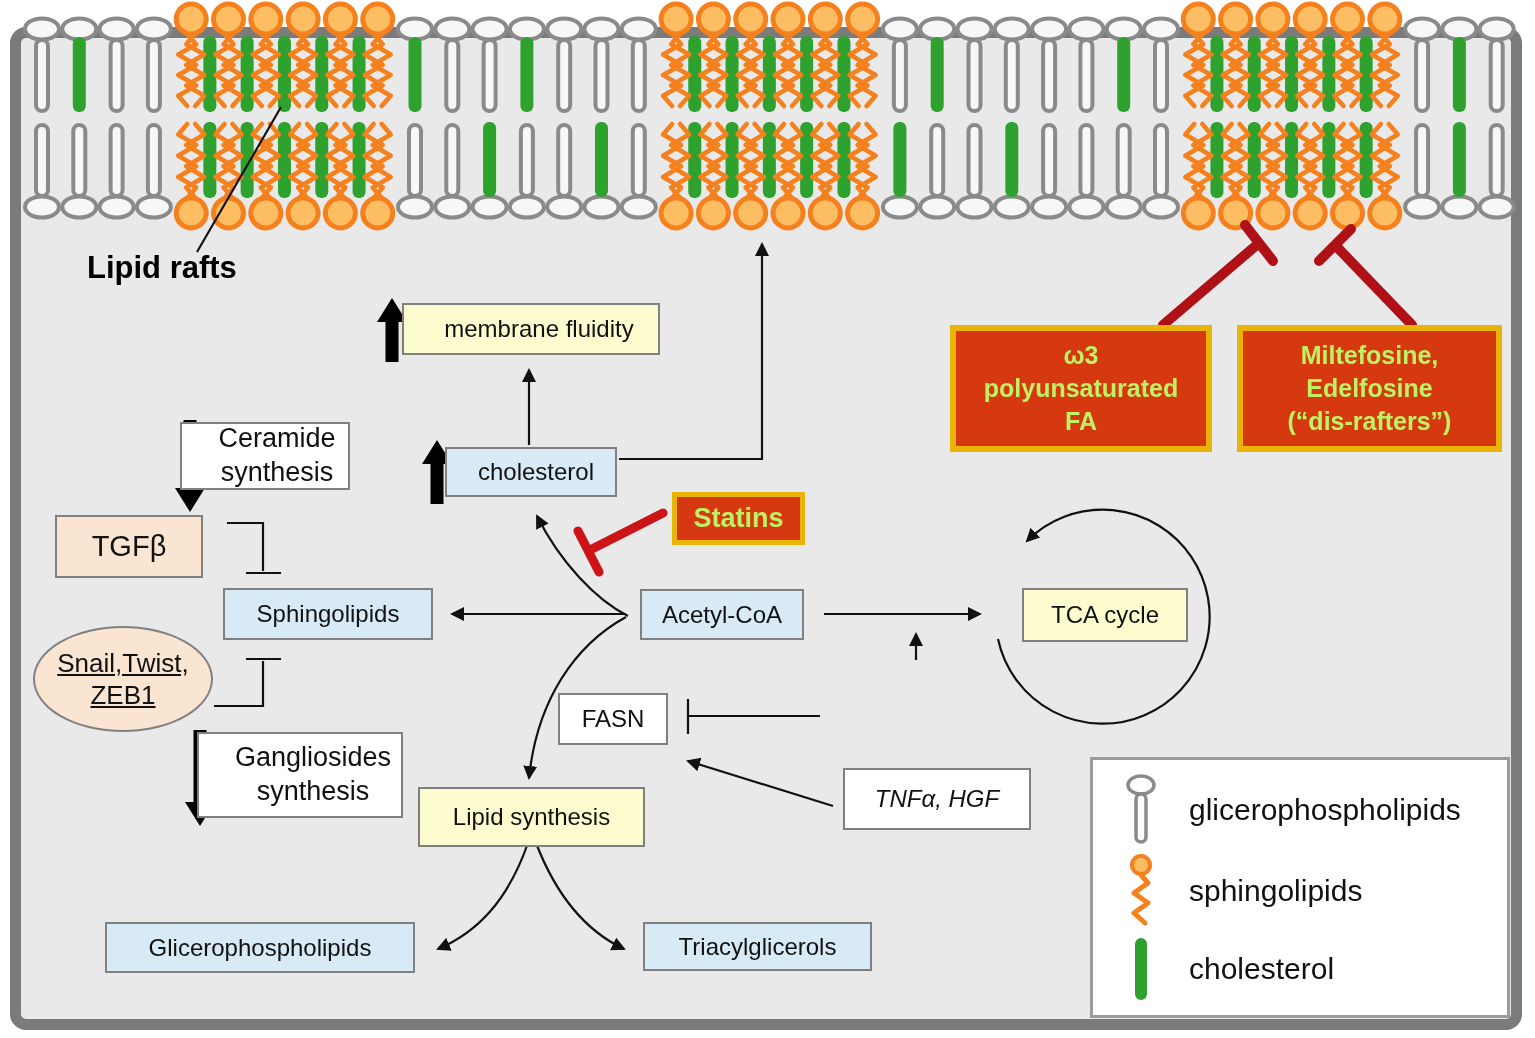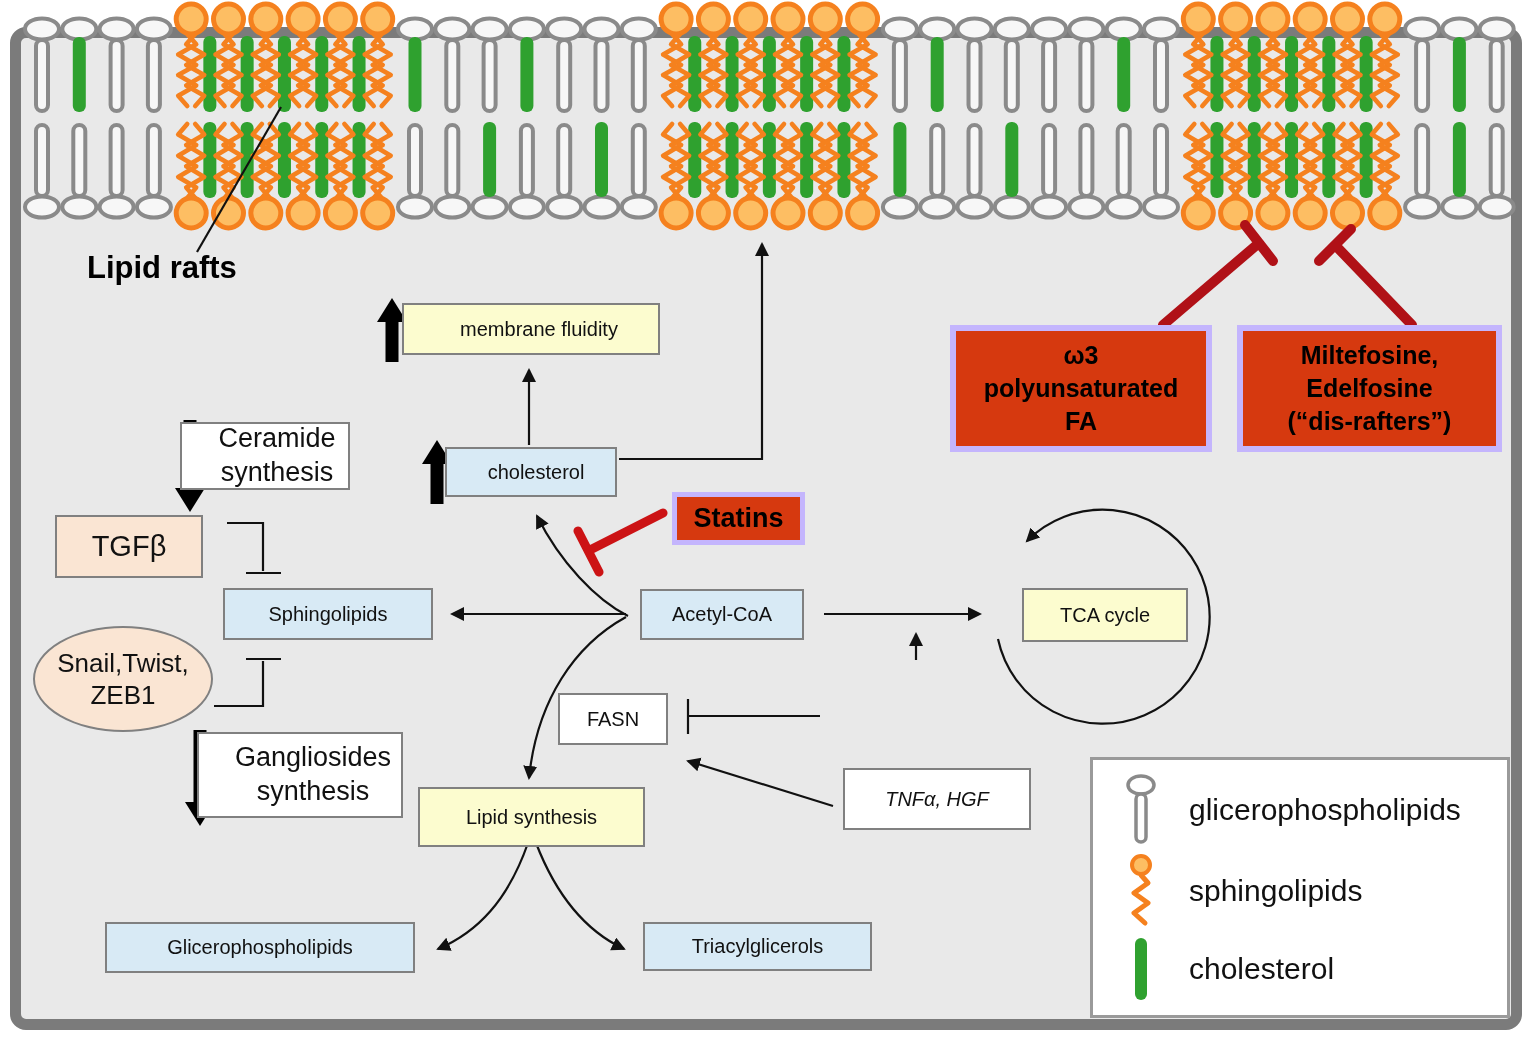--- a/index.html
+++ b/index.html
@@ -4,28 +4,28 @@
 <style>
   html,body{margin:0;padding:0;background:#ffffff;}
   #stage{position:relative;width:1535px;height:1038px;overflow:hidden;
          font-family:"Liberation Sans", sans-serif;color:#111;}
   #frame{position:absolute;left:10px;top:27px;width:1512px;height:1003px;
          box-sizing:border-box;border:11px solid #7b7b7b;border-radius:16px;
          background:#e9e9e9;}
   #overlay{position:absolute;left:0;top:0;width:1535px;height:1038px;}
   .node{position:absolute;box-sizing:border-box;display:flex;align-items:center;
         justify-content:center;text-align:center;border:2px solid #808080;
-        font-size:20px;line-height:1.25;}
+        font-size:24px;line-height:1.25;}
   .blue{background:#d8eaf5;}
   .yellow{background:#fcfccf;}
   .peach{background:#fae5d3;}
   .white{background:#ffffff;}
-  .redbox{background:#d6390f;border:6px solid #c4b5fd;color:#000000;
+  .redbox{background:#d6390f;border:6px solid #eab308;color:#bef264;
           font-weight:bold;font-size:25px;line-height:1.32;}
-  .ellipse{border-radius:50%;}
+  .ellipse{border-radius:50%;text-decoration:underline;}
   .stack{display:flex;flex-direction:column;}
   .title{position:absolute;font-weight:bold;font-size:31px;color:#000;}
   #legend{position:absolute;left:1090px;top:757px;width:420px;height:261px;
           box-sizing:border-box;background:#ffffff;border:3px solid #9a9a9a;
           display:flex;flex-direction:column;justify-content:space-around;
           padding:10px 0;}
   .legrow{display:flex;align-items:center;}
   .legicon{width:96px;display:flex;justify-content:center;}
   .leglabel{font-size:30px;}
 </style>

